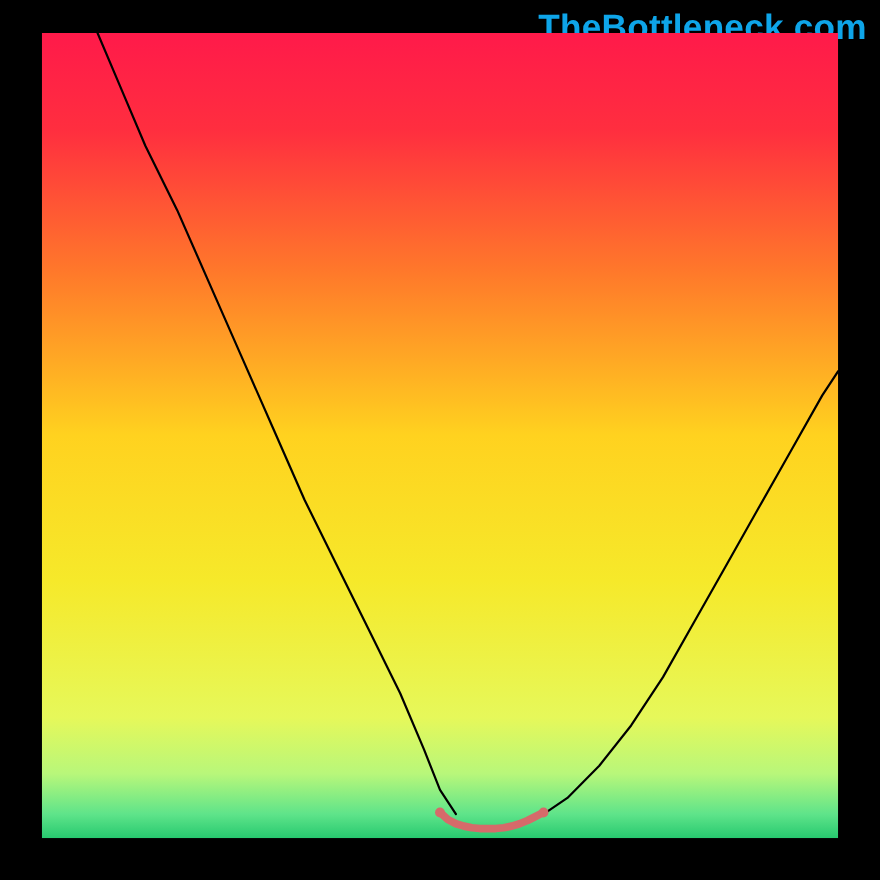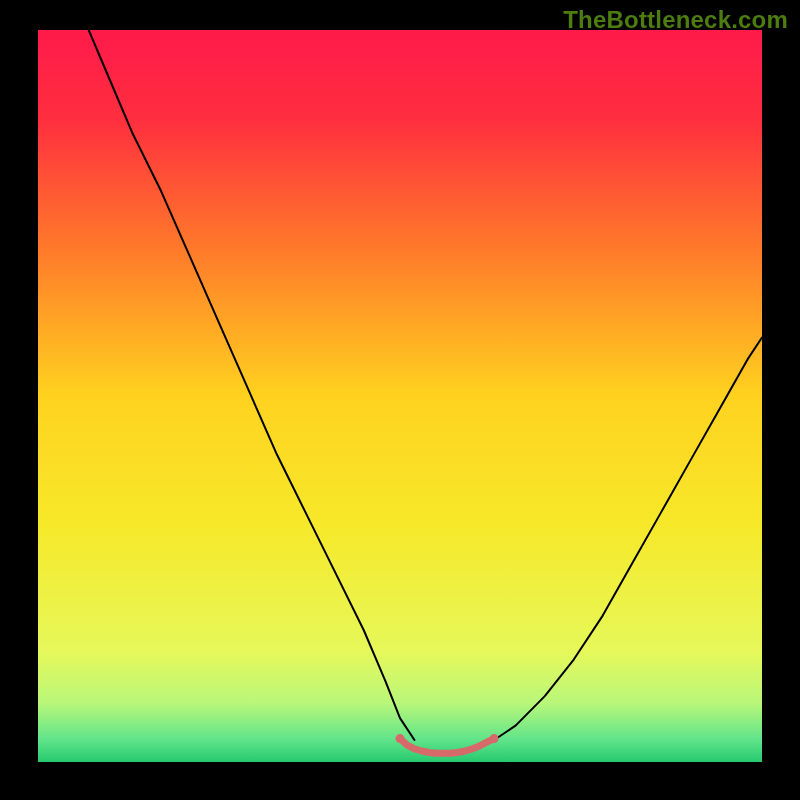--- a/index.html
+++ b/index.html
@@ -14,23 +14,23 @@
   .outer {
     position: relative;
     width: 800px;
     height: 800px;
     background: #000;
   }
   .watermark {
     position: absolute;
     top: 6px;
     right: 12px;
-    font-size: 24px;
+    font-size: 32px;
     font-weight: 600;
-    color: #4d7c0f;
+    color: #0ea5e9;
     letter-spacing: 0.2px;
   }
   .plot {
     position: absolute;
     left: 38px;
     top: 30px;
     width: 724px;
     height: 732px;
   }
   .plot svg {

